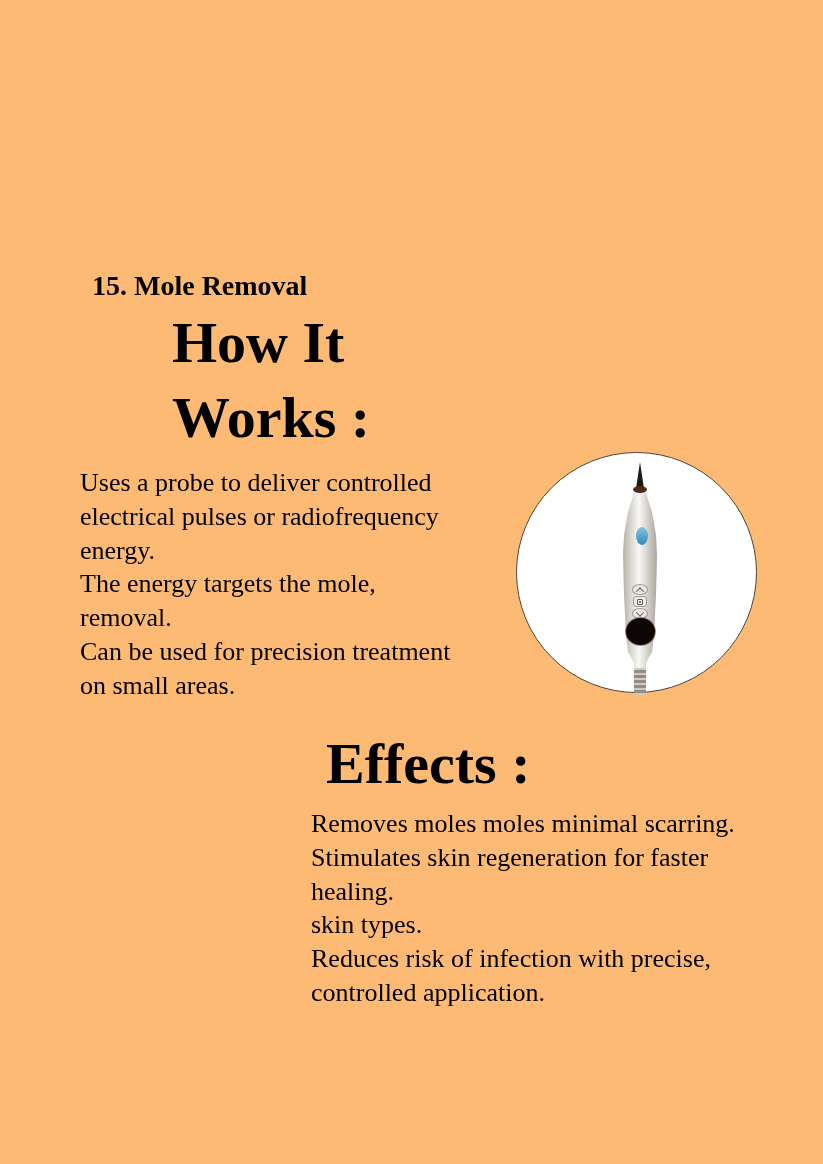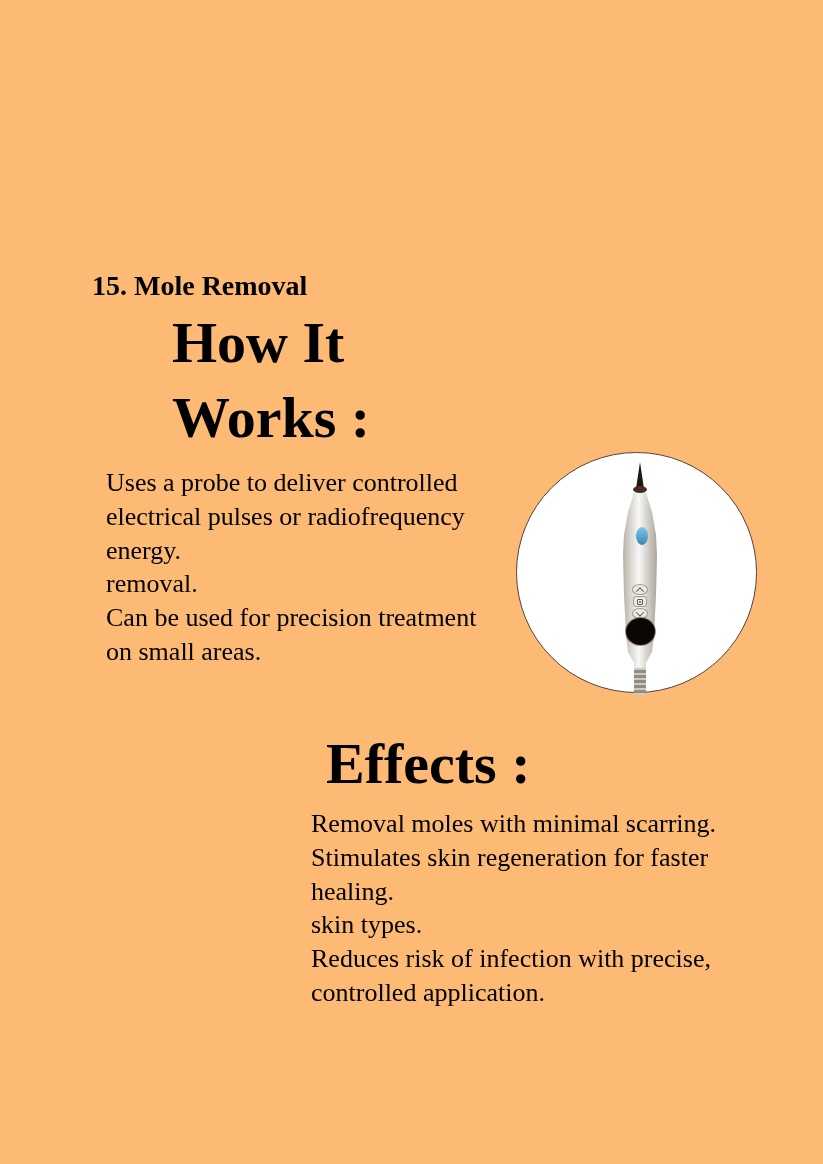--- a/index.html
+++ b/index.html
@@ -19,21 +19,21 @@
     position:absolute; left:92px; top:271px;
     font-size:28px; font-weight:700; line-height:30px;
     white-space:nowrap;
   }
   .how-heading {
     position:absolute; left:172px; top:305px;
     font-size:58px; font-weight:700; line-height:75px;
     white-space:nowrap;
   }
   .how-body {
-    position:absolute; left:106px; top:466px;
+    position:absolute; left:80px; top:466px;
     font-size:26px; line-height:33.8px; white-space:nowrap;
   }
   .effects-heading {
     position:absolute; left:326px; top:726px;
     font-size:58px; font-weight:700; line-height:75px;
     white-space:nowrap;
   }
   .effects-body {
     position:absolute; left:311px; top:807px;
     font-size:26px; line-height:33.8px; white-space:nowrap;
@@ -125,20 +125,21 @@
 
   <div class="how-heading">
     <div>How It</div>
     <div>Works :</div>
   </div>
 
   <div class="how-body">
     <div>Uses a probe to deliver controlled</div>
     <div>electrical pulses or radiofrequency</div>
     <div>energy.</div>
+    <div>The energy targets the mole,</div>
     <div>removal.</div>
     <div>Can be used for precision treatment</div>
     <div>on small areas.</div>
   </div>
 
   <div class="circle-frame"></div>
   <div class="pen">
     <div class="pen-body"></div>
     <div class="pen-needle"></div>
     <div class="pen-tip-ring"></div>
@@ -152,21 +153,21 @@
     <div class="pen-btn btn-down">
       <span class="chev down"></span>
     </div>
     <div class="probe-aperture"></div>
     <div class="cable-connector"></div>
   </div>
 
   <div class="effects-heading">Effects :</div>
 
   <div class="effects-body">
-    <div>Removal moles with minimal scarring.</div>
+    <div>Removes moles moles minimal scarring.</div>
     <div>Stimulates skin regeneration for faster</div>
     <div>healing.</div>
     <div>skin types.</div>
     <div>Reduces risk of infection with precise,</div>
     <div>controlled application.</div>
   </div>
 
 </div>
 
 </body></html>

